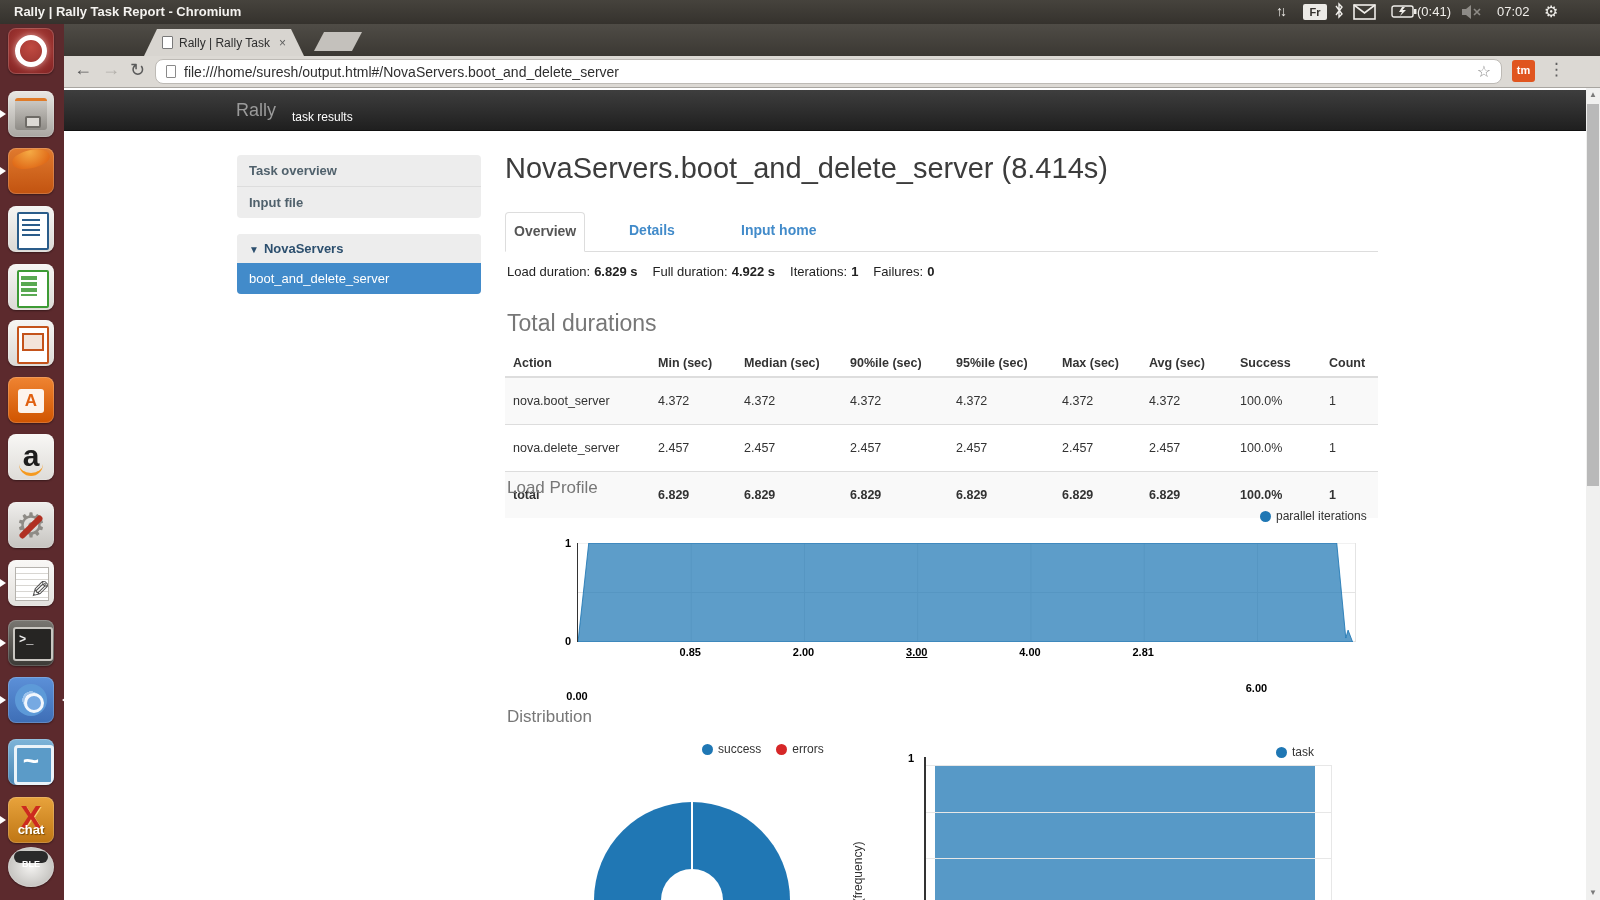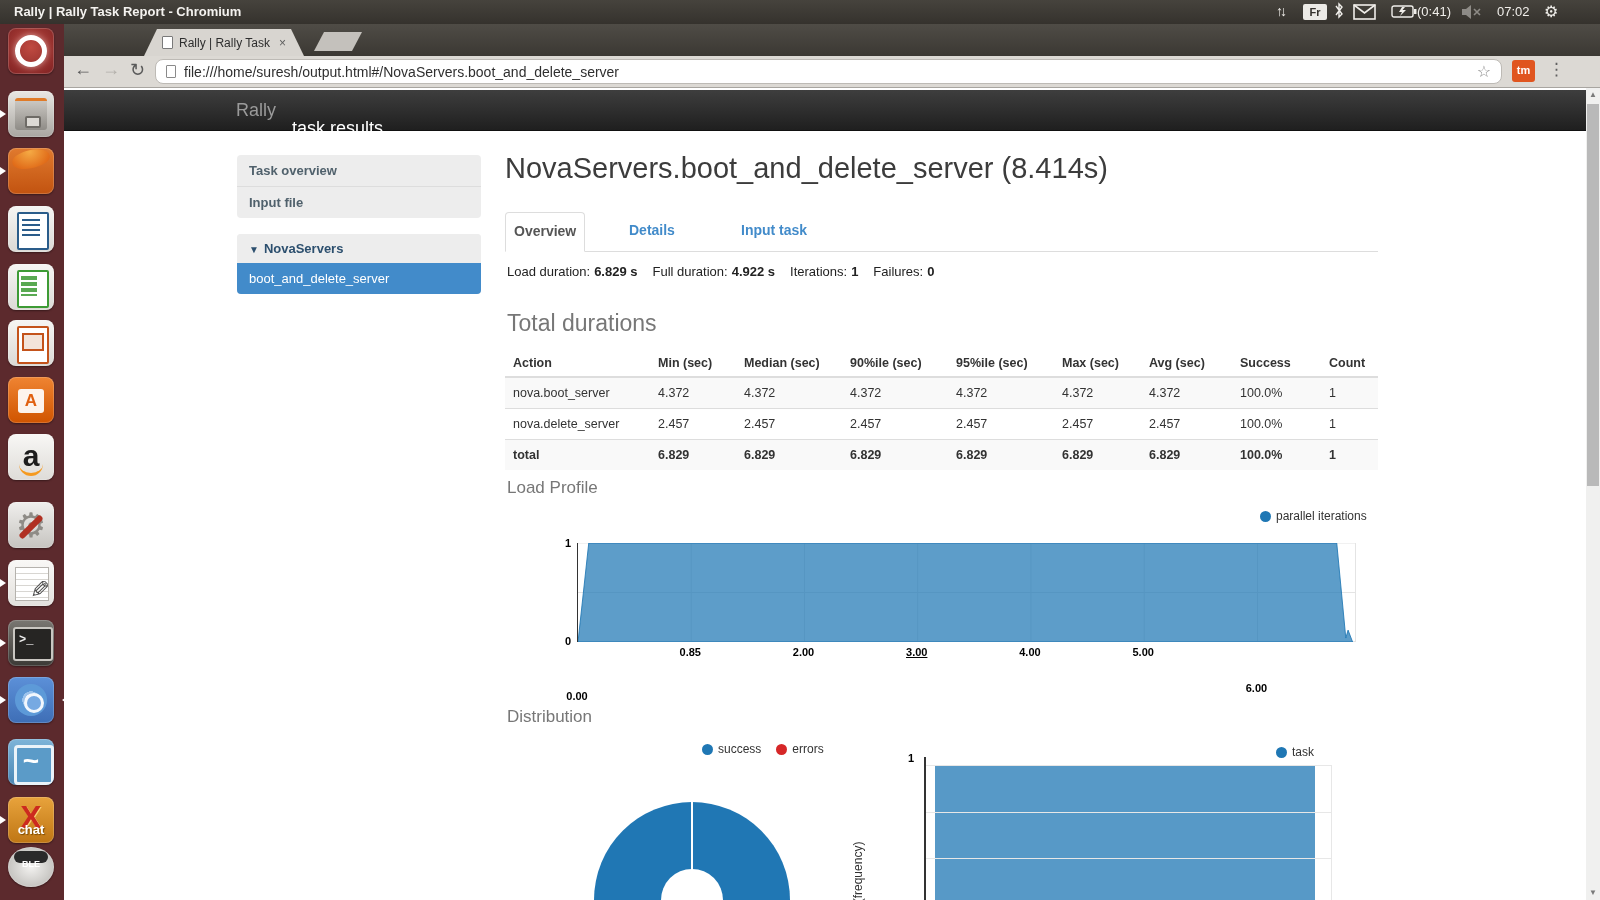--- a/index.html
+++ b/index.html
@@ -86,40 +86,40 @@
 
   
   #page { left:64px; top:88px; width:1522px; height:812px; background:#fff; overflow:hidden; }
   #scrollbar { left:1586px; top:88px; width:14px; height:812px; background:#f0f0ef; }
   #sb-up { position:absolute; top:0; left:0; width:14px; height:14px; color:#7a7a7a; font-size:8px; text-align:center; line-height:14px; }
   #sb-down { position:absolute; bottom:0; left:0; width:14px; height:14px; color:#7a7a7a; font-size:8px; text-align:center; line-height:14px; }
   #sb-thumb { position:absolute; top:16px; left:1px; width:12px; height:382px; background:#b9b9b9; }
 
   #rally-navbar { left:0; top:2px; width:1522px; height:41px; background:linear-gradient(#3e3e3e,#1f1f1f); border-bottom:1px solid #111; }
   #brand { position:absolute; left:172px; top:10px; font-size:18px; color:#9a9a9a; }
-  #brand-sub { position:absolute; left:228px; top:28px; font-size:18px; color:#fff; }
+  #brand-sub { position:absolute; left:228px; top:20px; font-size:12px; color:#fff; }
 
   
   #sidebar { left:173px; top:67px; width:244px; }
   .side-panel { background:#ededed; border-radius:4px; overflow:hidden; margin-bottom:16px; }
   .side-item { padding:8px 12px; font-size:13px; font-weight:bold; color:#50616c; border-bottom:1px solid #ddd; }
   .side-item:last-child { border-bottom:none; }
   .group-head { padding:7px 12px; font-size:13px; font-weight:bold; color:#2c4f6e; background:#ededed; }
   .group-head .tri { font-size:10px; margin-right:5px; }
   .side-active { padding:8px 12px; font-size:13px; color:#fff; background:#428bca; }
   #page-title { position:absolute; left:441px; top:64px; font-size:29px; color:#3c3c3c; font-weight:normal; }
   #tabbar { position:absolute; left:441px; top:124px; width:873px; height:40px; border-bottom:1px solid #ddd; }
   .tab { position:absolute; top:0; height:40px; padding:10px 8px; font-size:14px; color:#428bca;font-weight:bold; }
   .tab.active { background:#fff; border:1px solid #ddd; border-bottom:1px solid #fff; border-radius:4px 4px 0 0; color:#555; }
   #stats { position:absolute; left:443px; top:176px; font-size:13px; color:#222; display:flex; gap:15px; }
   .stat b { margin-left:4px; }
   #h-durations { position:absolute; left:443px; top:222px; font-size:23px; color:#777; font-weight:normal; }
   #dur-table { position:absolute; left:441px; top:262px; width:873px; border-collapse:collapse; table-layout:fixed; font-size:12.5px; color:#333; }
   #dur-table th { text-align:left; font-weight:bold; padding:6px 8px; border-bottom:2px solid #ddd; }
-  #dur-table td { padding:8px 8px; border-top:1px solid #ddd; }
+  #dur-table td { padding:16px 8px; border-top:1px solid #ddd; }
   #dur-table tr.striped { background:#f9f9f9; }
   #dur-table tr.total td { font-weight:bold; }
 
   #h-loadprofile { position:absolute; left:443px; top:390px; font-size:17px; color:#777; font-weight:normal; }
   .legend { position:absolute; display:flex; align-items:center; gap:5px; font-size:12px; color:#333; }
   .dot { width:11px; height:11px; border-radius:50%; }
   #lp-legend { left:1196px; top:421px; }
   #lp-ylab1 { position:absolute; left:487px; top:449px; width:20px; text-align:right; font-size:11px; font-weight:bold; color:#000; }
   #lp-ylab0 { position:absolute; left:487px; top:547px; width:20px; text-align:right; font-size:11px; font-weight:bold; color:#000; }
   #lp-plot { position:absolute; left:513px; top:455px; width:778px; height:99px; border-left:1.5px solid #333; }
@@ -244,21 +244,21 @@
         <div class="group-head"><span class="tri">▼</span><span>NovaServers</span></div>
         <div class="side-active">boot_and_delete_server</div>
       </div>
     </div>
 
     <h1 id="page-title">NovaServers.boot_and_delete_server (8.414s)</h1>
 
     <div id="tabbar">
       <div class="tab active" style="left:0;">Overview</div>
       <div class="tab" style="left:116px;">Details</div>
-      <div class="tab" style="left:228px;">Input task</div>
+      <div class="tab" style="left:228px;">Input home</div>
     </div>
 
     <div id="stats">
         <span class="stat"><span>Load duration:</span><b>6.829 s</b></span>
         <span class="stat"><span>Full duration:</span><b>4.922 s</b></span>
         <span class="stat"><span>Iterations:</span><b>1</b></span>
         <span class="stat"><span>Failures:</span><b>0</b></span>
       </div>
 
     <h3 id="h-durations">Total durations</h3>
@@ -343,21 +343,21 @@
           <line x1="0" x2="778" y1="98.5" y2="98.5" stroke="#e4e4e4"></line>
           <line x1="777.5" x2="777.5" y1="0" y2="99" stroke="#e4e4e4"></line>
           <polygon points="0,99 10.758369723435226,0 758.7481804949055,0 767.8078602620088,95.04 770.0727802037845,87.12 774.6026200873363,99" fill="#1f77b4" fill-opacity="0.72" stroke="#1f77b4" stroke-opacity="0.85"></polygon>
         </svg></div>
     <div id="lp-ticks">
         <span style="left: 491px; margin-top: 44px;">0.00</span>
         <span style="left: 604.246px;">0.85</span>
         <span style="left: 717.492px;">2.00</span>
         <span style="left: 830.738px; text-decoration: underline;">3.00</span>
         <span style="left: 943.984px;">4.00</span>
-        <span style="left: 1057.23px;">5.00</span>
+        <span style="left: 1057.23px;">2.81</span>
         <span style="left: 1170.48px; margin-top: 36px;">6.00</span>
       </div>
 
     <h4 id="h-distribution">Distribution</h4>
     <div id="pie-legend" class="legend">
       <span class="dot" id="dot-success" style="background: rgb(31, 119, 180);"></span>
       <span class="lbl">success</span>
       <span class="dot" id="dot-errors" style="margin-left: 10px; background: rgb(214, 39, 40);"></span>
       <span class="lbl">errors</span>
     </div>

